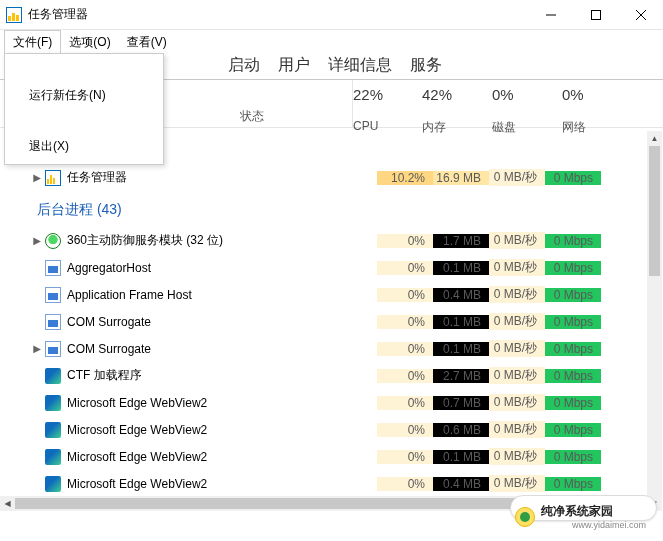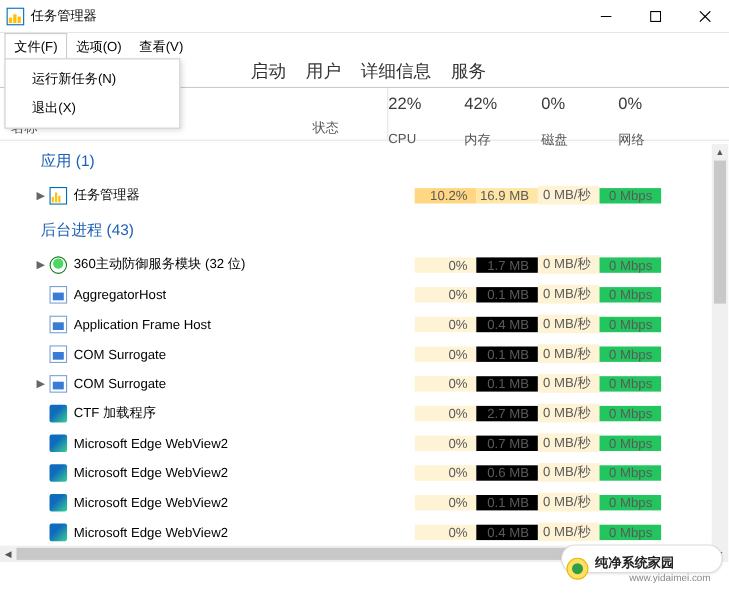--- a/index.html
+++ b/index.html
@@ -36,28 +36,28 @@
     position: absolute;
     top: 53px;
     left: 4px;
     width: 160px;
     background: #fff;
     border: 1px solid #ccc;
     box-shadow: 2px 2px 5px rgba(0,0,0,0.15);
     z-index: 10;
     padding: 4px 0;
   }
-  .dropdown-item { padding: 5px 0 5px 24px; cursor:default; }
+  .dropdown-item { padding: 5px 0 5px 24px; cursor:default;margin-top:24px; }
 
   .tabs { height:26px; display:flex; align-items:flex-end; padding-left:5px; border-bottom:1px solid #c9c9c9; }
   .tab { padding: 4px 8px; font-size:16px; color:#333; border:1px solid transparent; border-bottom:none; margin-right:0; position:relative; top:1px; }
 
   .colheaders { display:flex; height:48px; border-bottom:1px solid #e5e5e5; }
   .col-name { width: 232px; padding: 28px 0 4px 10px; font-size:12px; color:#555; }
-  .col-status { width: 120px; padding: 28px 0 4px 8px; font-size:12px; color:#555;text-align:center; }
+  .col-status { width: 120px; padding: 28px 0 4px 8px; font-size:12px; color:#555; }
   .col-metric { width:70px; text-align:left; padding: 6px 8px 4px 0; font-size:12px; color:#555; }
   .col-metric.cpu { border-left:1px solid #e5e5e5; }
   .col-metric .pct { font-size:15px; color:#3a3a3a; }
   .col-metric .lbl { font-size:12px; color:#555; margin-top:16px; }
 
   .body { height: 382px; overflow:hidden;padding-left:25px; }
   .section-header { color:#1a5fb4; font-size:14px; padding:10px 0 8px 12px; }
   .row { display:flex; align-items:center; height:27px; }
   .row:nth-child(even){}
   .cell-name { width:232px; display:flex; align-items:center; padding-left:4px; font-size:12px; }

